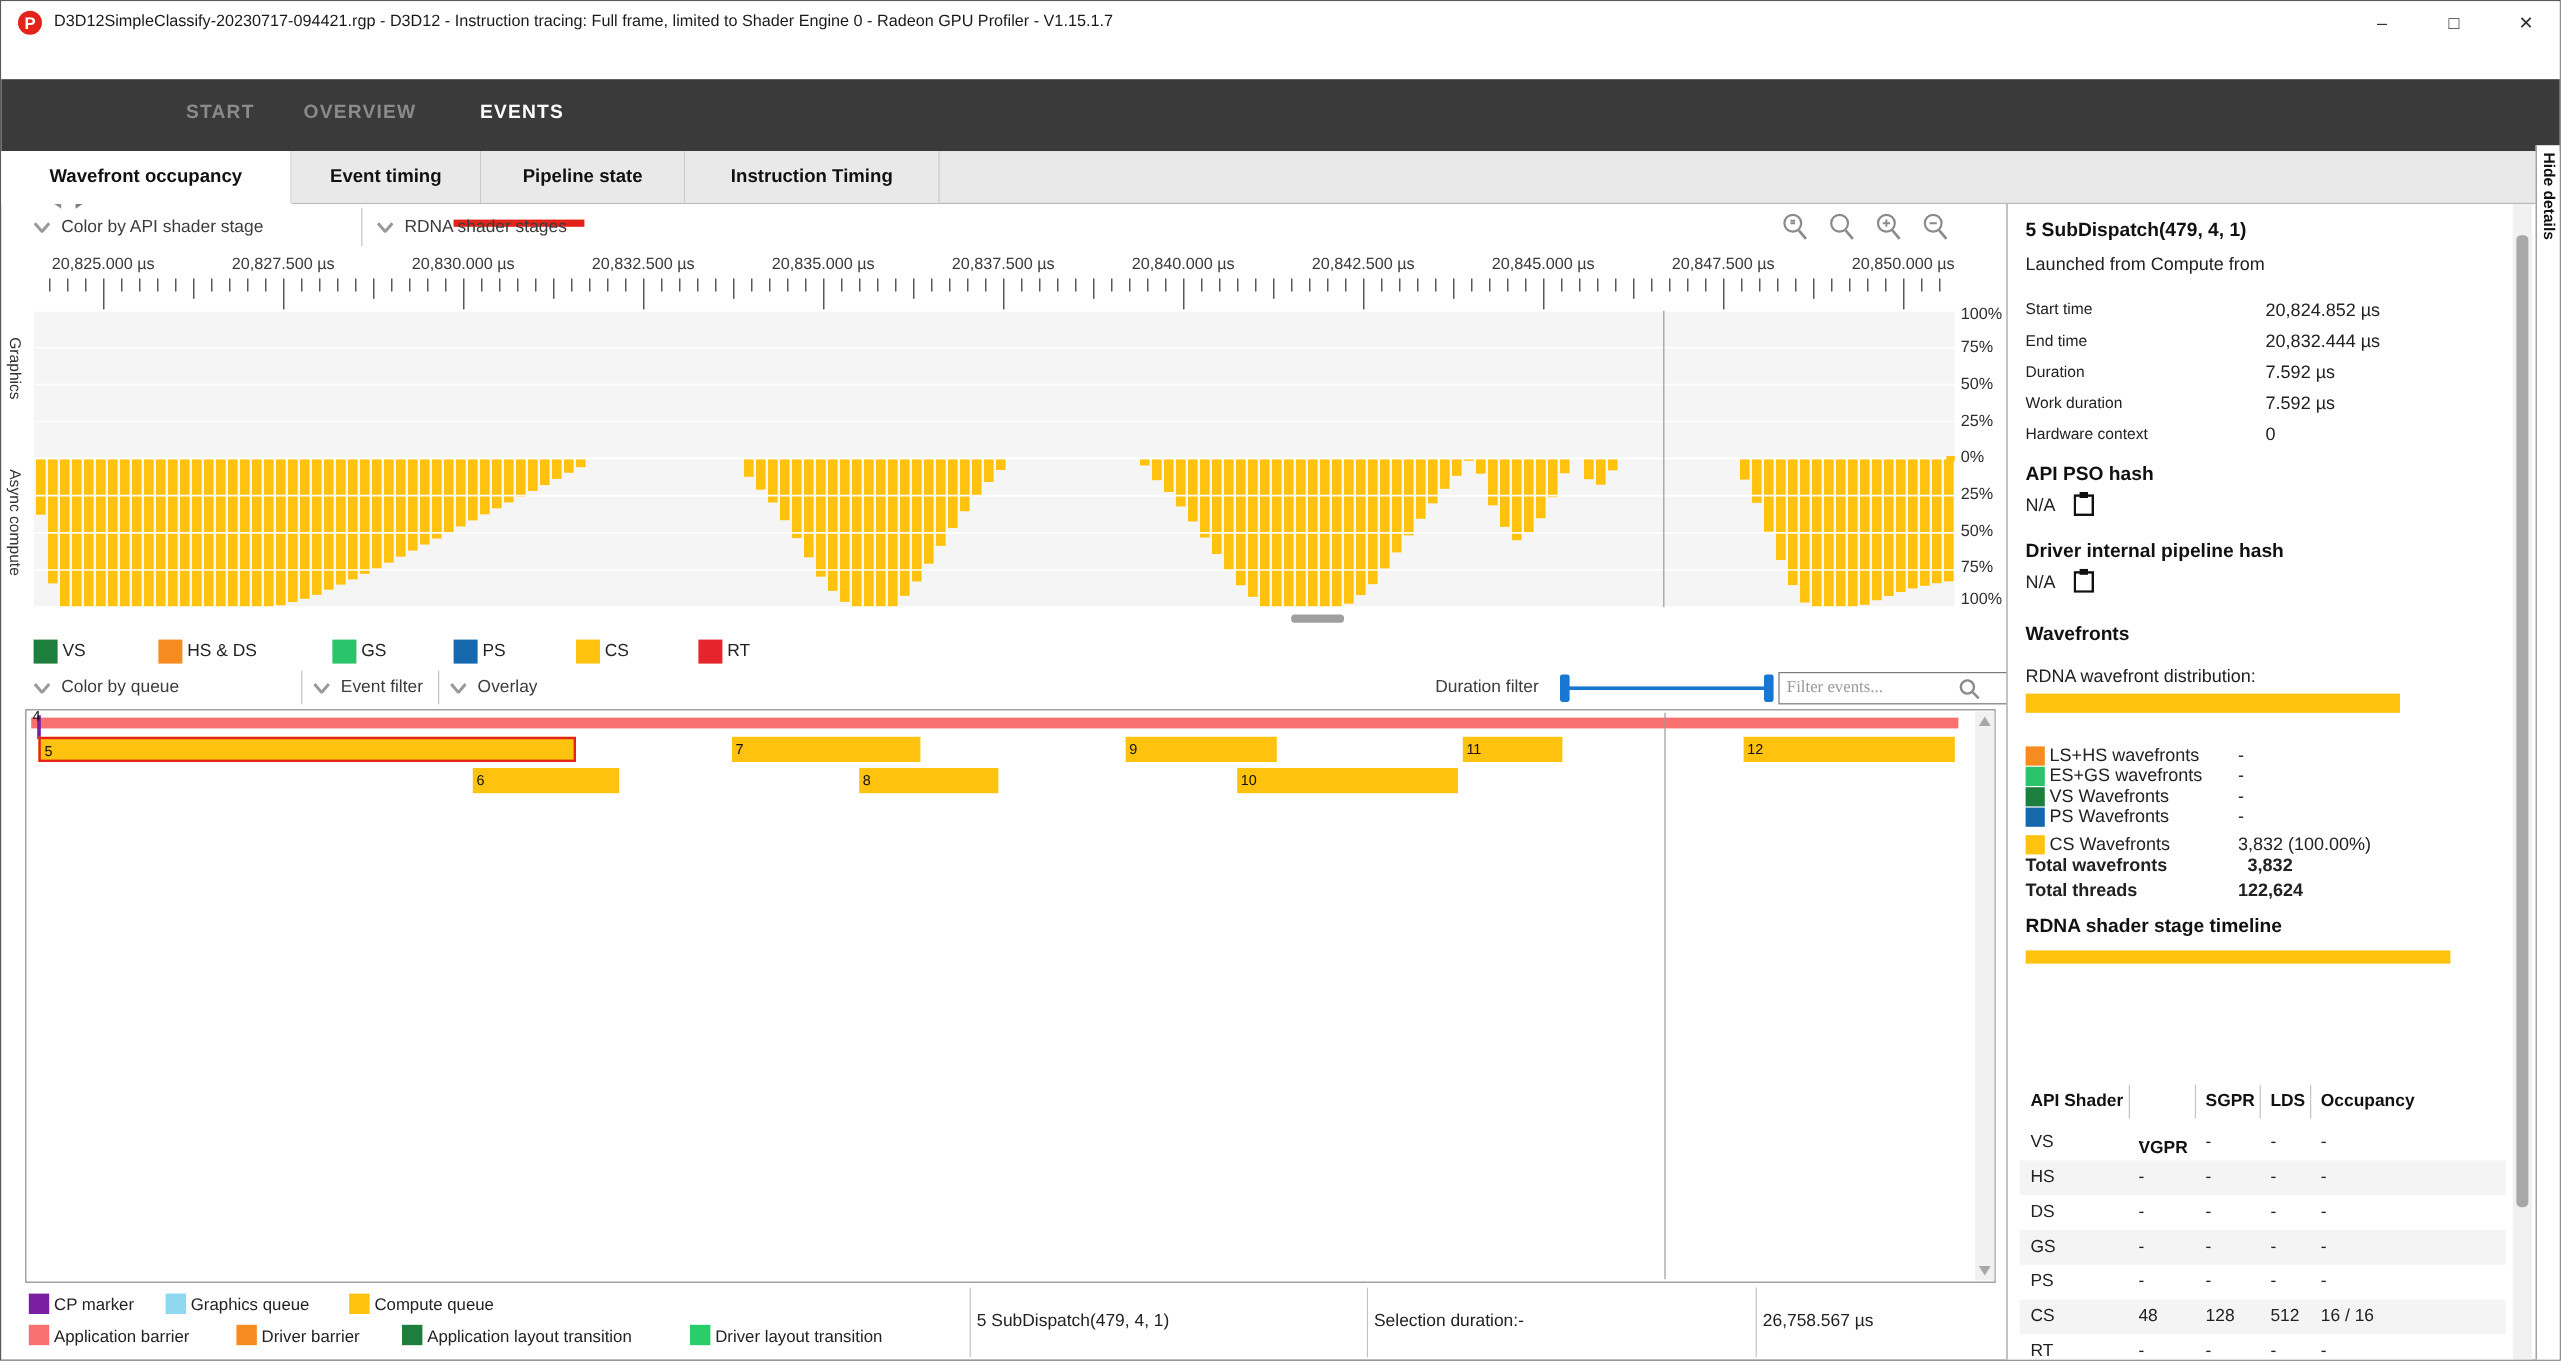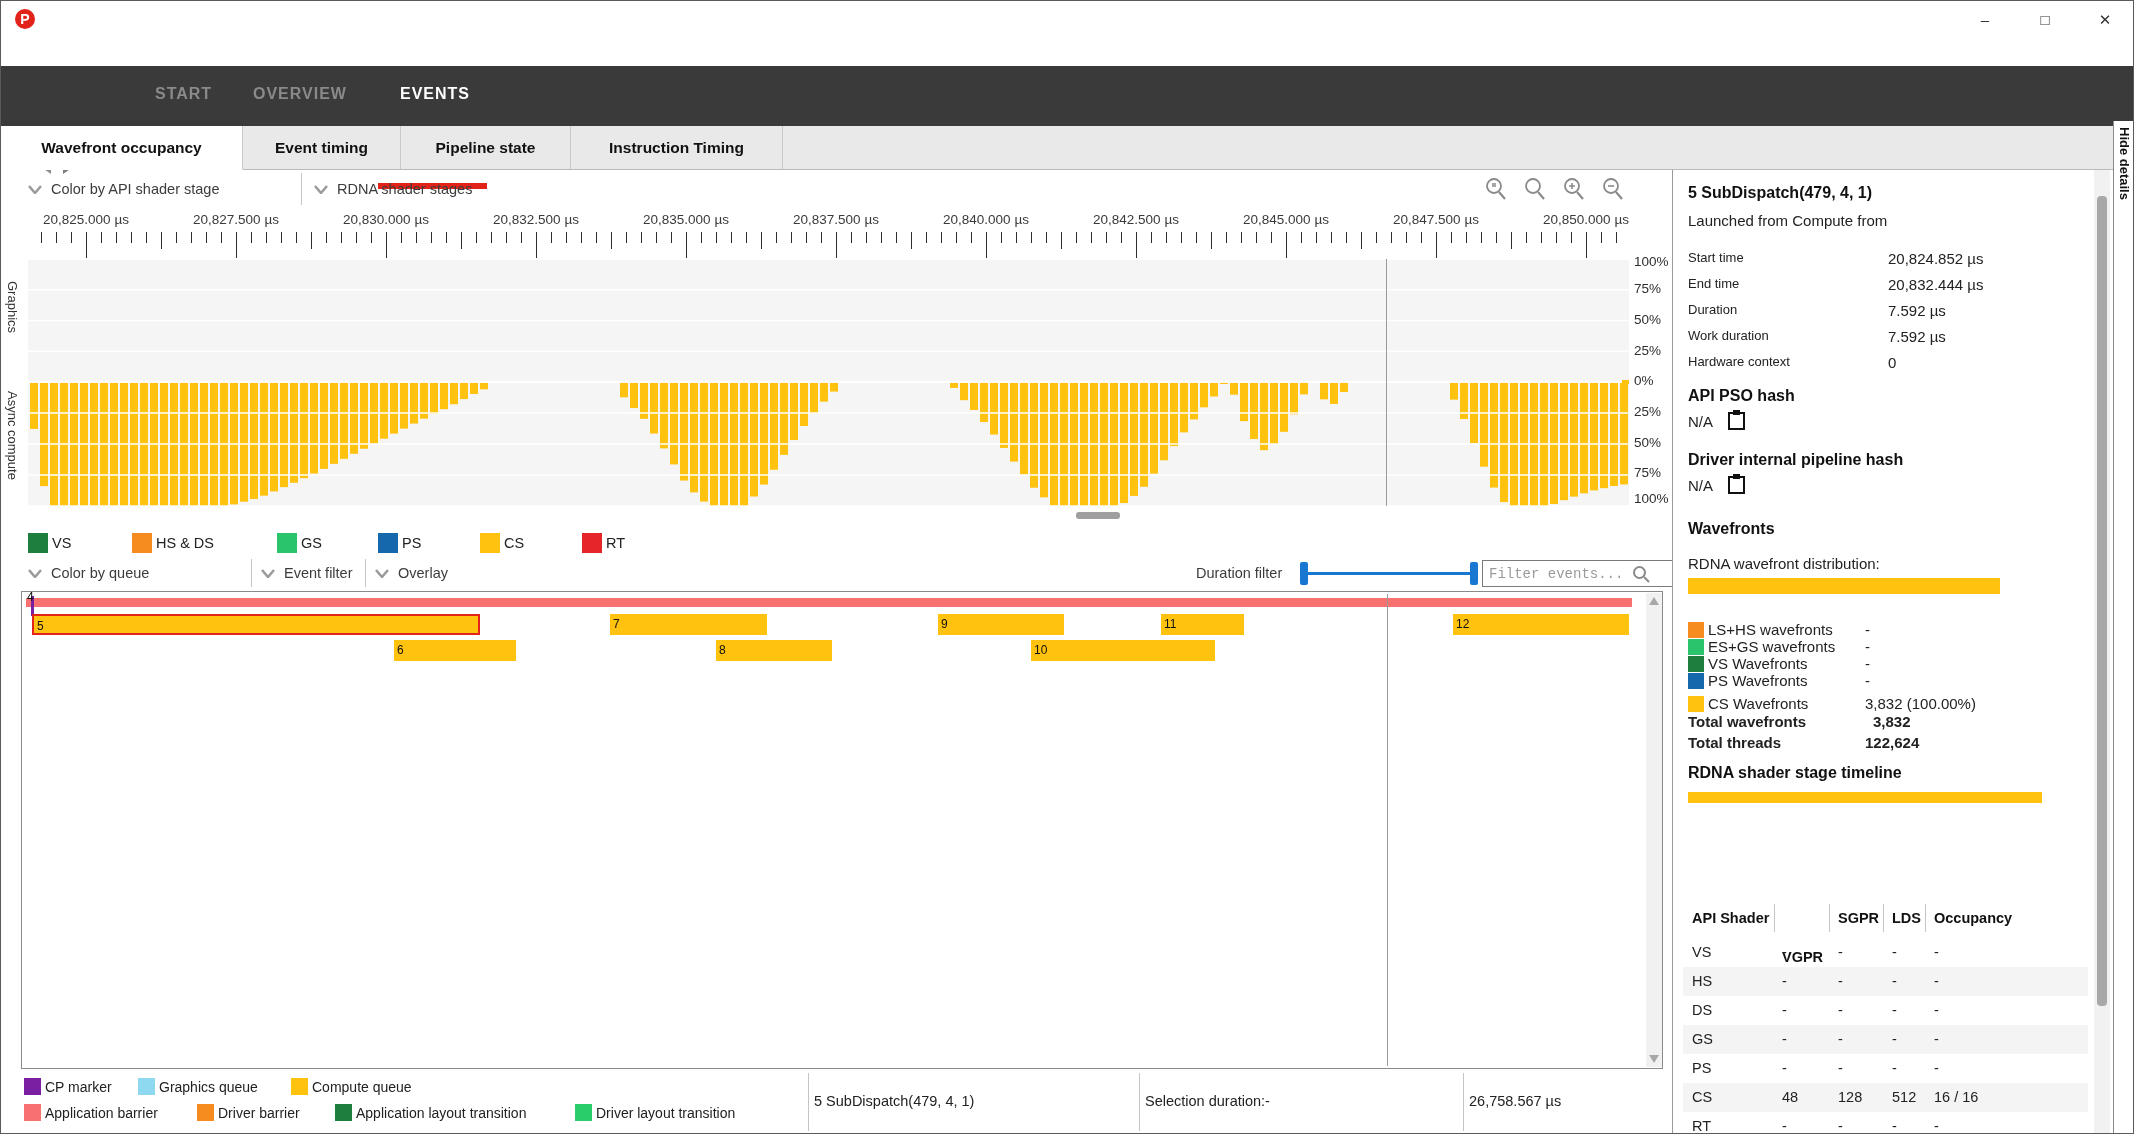--- a/index.html
+++ b/index.html
@@ -28,21 +28,21 @@
   .chev{width:14px;height:9px;}
   .vdiv{width:1px;background:#c4c4c4;}
   .zoom-icon{width:24px;height:24px;}
   
   #occ-left-label-graphics,#occ-left-label-async{writing-mode:vertical-rl;font-size:13px;color:#333;}
   .pct-label{font-size:13.5px;color:#2e2e2e;}
   
   .leg-sq{width:20px;height:20px;}
   .leg-label{font-size:14.5px;color:#222;}
   
-  #filter-input{left:1481px;top:559px;width:197px;height:27px;border:1px solid #7a7a7a;box-sizing:border-box;font-size:14px;padding:0 26px 0 6px;color:#333;font-family:Liberation Mono, monospace;}
+  #filter-input{left:1481px;top:559px;width:197px;height:27px;border:1px solid #7a7a7a;box-sizing:border-box;font-size:14px;padding:0 26px 0 6px;color:#333;font-family:Liberation Serif, serif;}
   #filter-input::placeholder{color:#9a9a9a;}
   
   #events-panel{left:20px;top:590px;width:1642px;height:478px;background:#fff;border:1px solid #8a8a8a;box-sizing:border-box;}
   .evt-bar{position:absolute;height:21px;background:#FFC20E;font-size:12px;color:#111;box-sizing:border-box;padding-left:3px;line-height:20px;}
   .evt-bar.selected{border:2px solid #E2231A;}
   
   .bleg-sq{width:17px;height:17px;}
   .bleg-label{font-size:14px;color:#222;}
   .status-text{font-size:14.5px;color:#222;white-space:nowrap;}
   
@@ -61,20 +61,21 @@
   .sb-track{background:#f1f1f1;}
   .sb-thumb{background:#a8a8a8;}
 </style>
 </head>
 <body>
 
 <div id="app">
 
   <div id="titlebar" class="abs">
     <div id="app-logo" class="abs">P</div>
+    <div id="window-title" class="abs">D3D12SimpleClassify-20230717-094421.rgp - D3D12 - Instruction tracing: Full frame, limited to Shader Engine 0 - Radeon GPU Profiler - V1.15.1.7</div>
     <div class="abs wbtn" style="left:1954px;">–</div>
     <div class="abs wbtn" style="left:2014px;">□</div>
     <div class="abs wbtn" style="left:2074px;">✕</div>
   </div>
 
   <div id="menubar" class="abs">
     <div class="abs menu-item" style="left:11px;">File</div>
     <div class="abs menu-item" style="left:50px;">Help</div>
   </div>
 
@@ -391,21 +392,21 @@
     <div class="abs" style="left:4px;top:6px;width:1606px;height:9px;background:#F87070;"></div>
     <div class="abs" style="left:9px;top:4px;width:3px;height:20px;background:#7B1FA2;"></div>
     <div class="abs" style="left:5px;top:-2px;font-size:12px;color:#111;">4</div>
     <div id="event-bars">
         <div class="evt-bar selected" style="left: 10px; top: 22px; width: 448px; background: rgb(255, 194, 14);">5</div>
         <div class="evt-bar" style="left: 372px; top: 48px; width: 122px; background: rgb(255, 194, 14);">6</div>
         <div class="evt-bar" style="left: 588px; top: 22px; width: 157px; background: rgb(255, 194, 14);">7</div>
         <div class="evt-bar" style="left: 694px; top: 48px; width: 116px; background: rgb(255, 194, 14);">8</div>
         <div class="evt-bar" style="left: 916px; top: 22px; width: 126px; background: rgb(255, 194, 14);">9</div>
         <div class="evt-bar" style="left: 1009px; top: 48px; width: 184px; background: rgb(255, 194, 14);">10</div>
-        <div class="evt-bar" style="left: 1139px; top: 22px; width: 83px; background: rgb(255, 194, 14);">11</div>
+        <div class="evt-bar" style="left: 1197px; top: 22px; width: 83px; background: rgb(255, 194, 14);">11</div>
         <div class="evt-bar" style="left: 1431px; top: 22px; width: 176px; background: rgb(255, 194, 14);">12</div>
       </div>
     <div class="abs" style="left:1365px;top:2px;width:1px;height:472px;background:#9a9a9a;"></div>
     <div class="abs sb-track" style="left:1624px;top:1px;width:16px;height:474px;">
       <svg class="abs" style="left:3px;top:4px;" width="10" height="8">
           <polygon points="5,0 10,8 0,8" fill="#a8a8a8"></polygon>
         </svg>
       <svg class="abs" style="left:3px;top:462px;" width="10" height="8">
           <polygon points="0,0 10,0 5,8" fill="#a8a8a8"></polygon>
         </svg>

